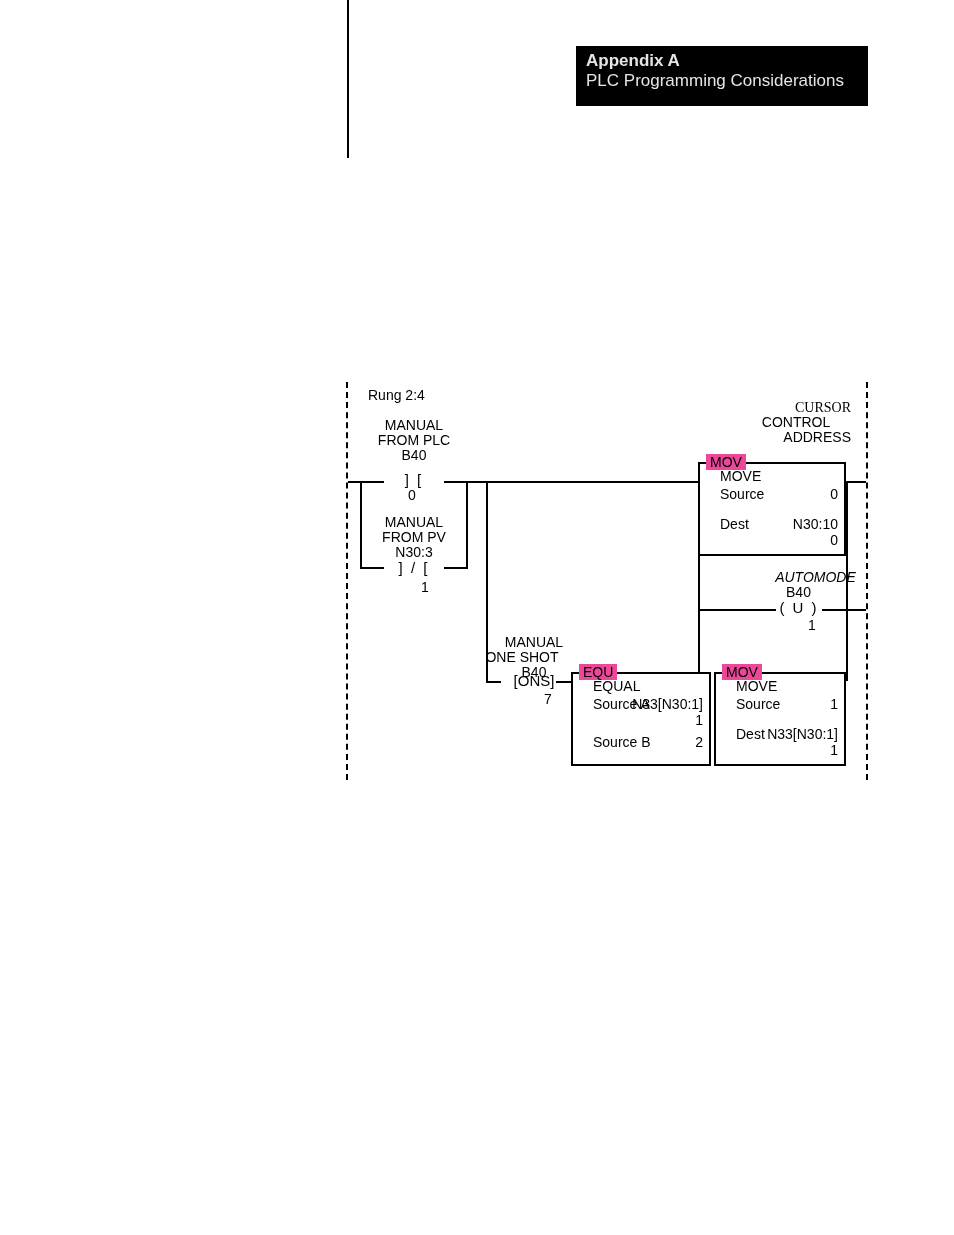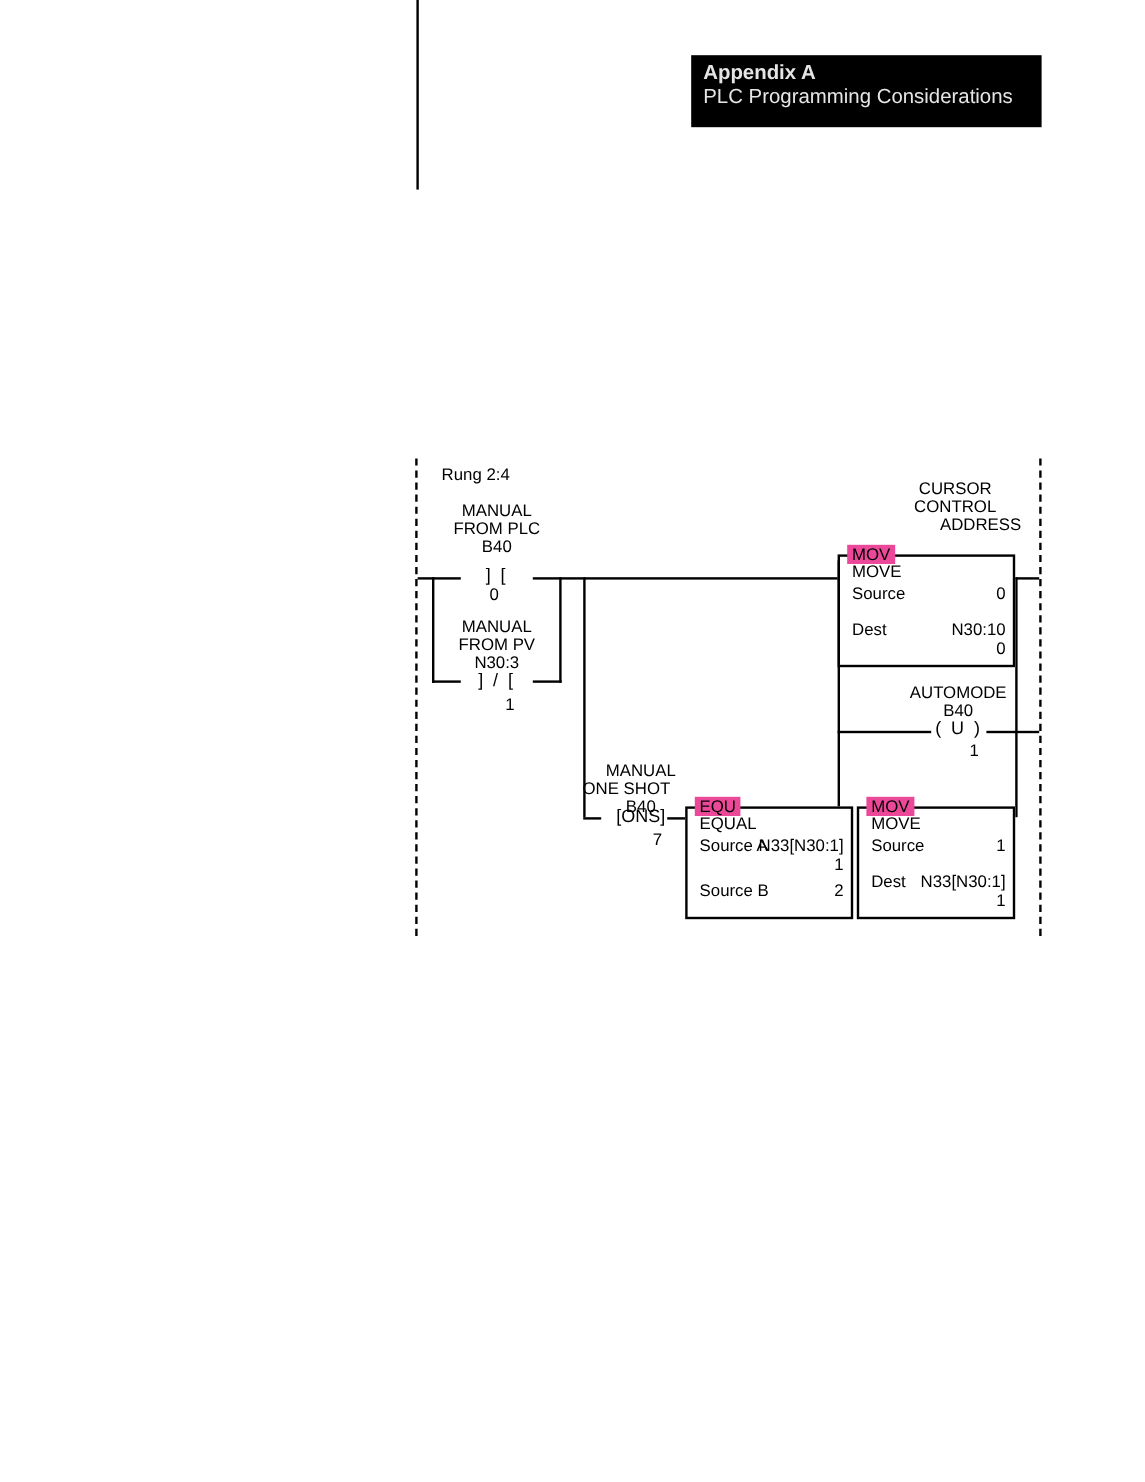--- a/index.html
+++ b/index.html
@@ -23,21 +23,21 @@
   .lblp { position:absolute; font-size:14px; line-height:1.1; }
 
   
   .h { position:absolute; height:2px; background:#000; }
   .v { position:absolute; width:2px;  background:#000; }
 
   
   .ibox { position:absolute; border:2px solid #000; background:#fff; }
   .ibox .boxtitle { position:absolute; top:-10px; left:6px; background:#ec4899; padding:0 4px; font-size:14px; }
   .ibox .row { position:absolute; width:100%; font-size:14px; }
-  .ibox .row .l { position:absolute; left:10px; }
+  .ibox .row .l { position:absolute; left:20px; }
   .ibox .row .r { position:absolute; right:6px; }
 
   .contact { font-size:15px; letter-spacing:2px; }
 </style>
 </head>
 <body>
 
 <div class="page">
 
   <div class="left-rule"></div>
@@ -73,21 +73,21 @@
     <div class="v" style="left:14px;  top:99px;  height:88px;"></div>
     <div class="h" style="left:14px;  top:185px; width:24px;"></div>
     <div class="h" style="left:98px;  top:185px; width:24px;"></div>
     <div class="v" style="left:120px; top:99px;  height:88px;"></div>
 
     <div class="h" style="left:140px; top:99px; width:360px;"></div>
     <div class="v" style="left:140px; top:99px; height:200px;"></div>
 
     <div class="v" style="left:500px; top:99px; height:200px;"></div>
 
-    <div class="lbl" style="left:395px; top:18px; width:110px; text-align:center;">CURSOR</div>
+    <div class="lbl" style="left:395px; top:18px; width:110px; text-align:right;font-family:Liberation Serif, serif;">CURSOR</div>
     <div class="lbl" style="left:395px; top:33px; width:110px; text-align:center;">CONTROL</div>
     <div class="lbl" style="left:395px; top:48px; width:110px; text-align:right;">ADDRESS</div>
 
     <div class="h" style="left:352px; top:99px; width:12px;"></div>
 
     <div class="h" style="left:500px; top:99px; width:20px;"></div>
 
     <div class="ibox" style="left:352px; top:80px; width:148px; height:94px;">
       <div class="boxtitle">MOV</div>
       <div class="row" style="top:4px;">
@@ -99,21 +99,21 @@
       </div>
       <div class="row" style="top:52px;">
         <span class="l">Dest</span>
         <span class="r">N30:10</span>
       </div>
       <div class="row" style="top:68px;">
         <span class="r">0</span>
       </div>
     </div>
 
-    <div class="lbl" style="left:405px; top:188px; width:95px; ">AUTOMODE</div>
+    <div class="lbl" style="left:422px; top:188px; width:95px; font-style:italic;">AUTOMODE</div>
     <div class="lbl" style="left:405px; top:203px; width:95px; text-align:center;">B40</div>
     <div class="h" style="left:352px; top:227px; width:78px;"></div>
     <div class="lbl contact" style="left:430px; top:218px; width:46px;">( U )</div>
     <div class="h" style="left:476px; top:227px; width:44px;"></div>
     <div class="lbl" style="left:462px; top:236px;">1</div>
 
     <div class="h" style="left:500px; top:227px; width:0px;"></div>
 
     <div class="v" style="left:352px; top:85px; height:214px;"></div>
 

